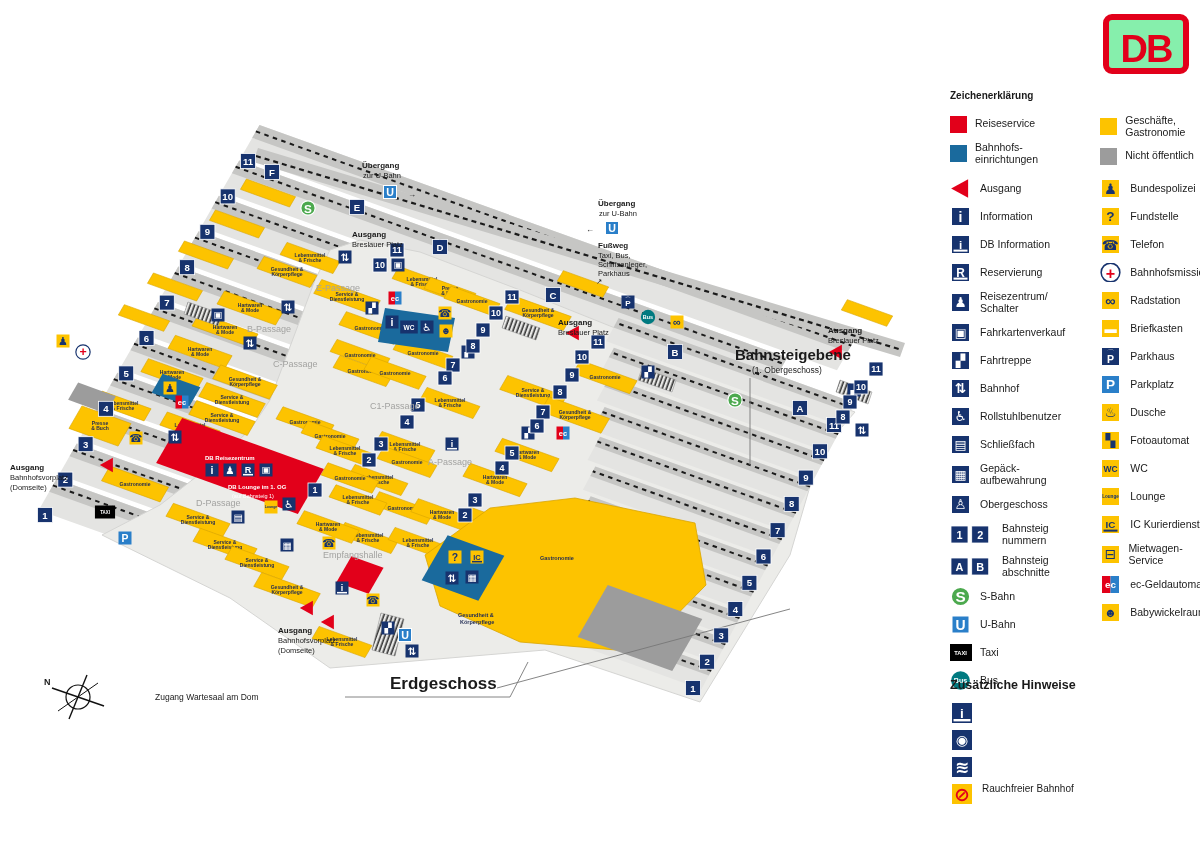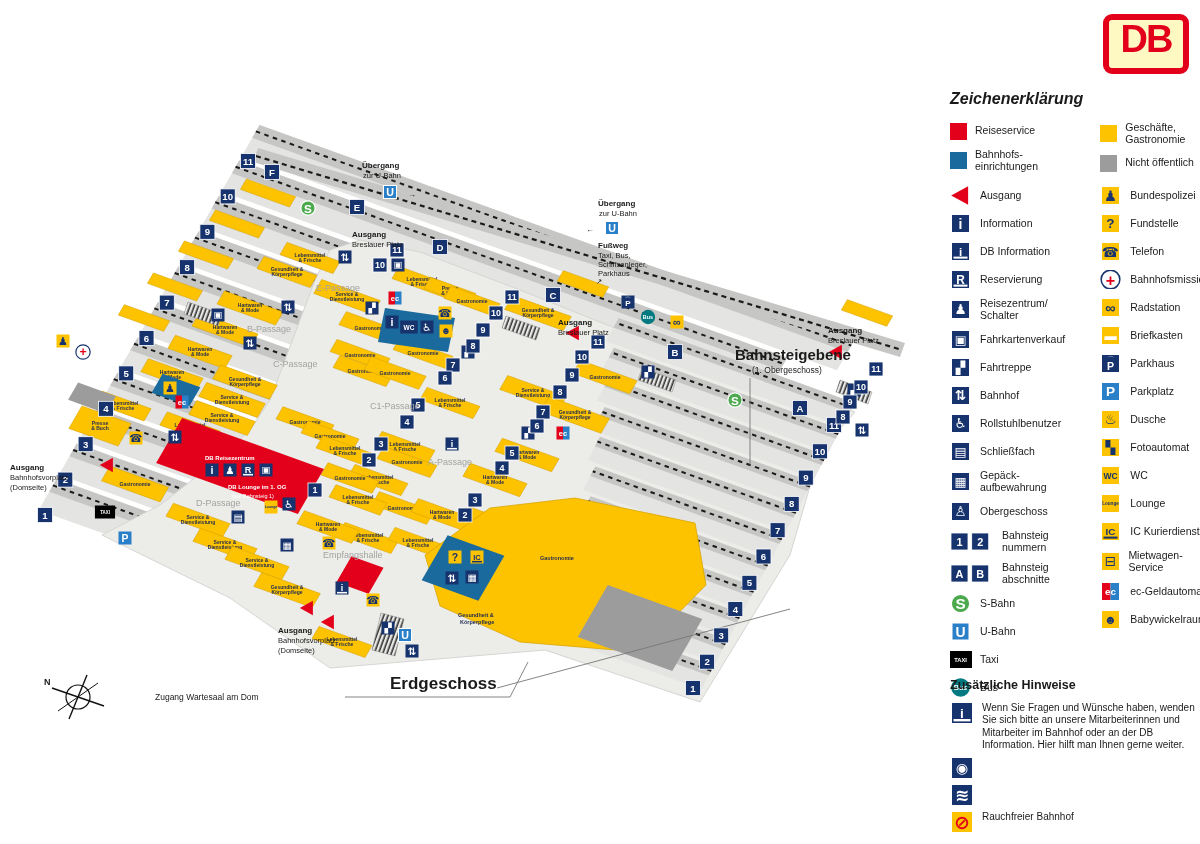--- a/index.html
+++ b/index.html
@@ -2,25 +2,25 @@
 <html><head>
 <meta charset="utf-8">
 <style>
   html,body{margin:0;padding:0;background:#fff;}
   .page{position:relative;width:1200px;height:844px;overflow:hidden;background:#fff;
         font-family:"Liberation Sans",sans-serif;color:#1a1a1a;}
   #map-svg{position:absolute;left:0;top:0;z-index:1;}
   .hdr{position:absolute;left:13px;top:34px;z-index:2;font-size:33px;letter-spacing:-0.5px;}
   .hdr b{font-weight:bold;}
   .db-logo{position:absolute;left:1103px;top:14px;width:74px;height:48px;z-index:2;
-           border:6px solid #e2001a;border-radius:9px;background:#fef9c3;
-           display:flex;align-items:flex-start;justify-content:center;}
+           border:6px solid #e2001a;border-radius:9px;background:#86efac;
+           display:flex;align-items:flex-end;justify-content:center;}
   .db-logo span{color:#e2001a;font-weight:bold;font-size:38px;letter-spacing:-2px;line-height:1;}
   .legend{position:absolute;left:950px;top:90px;width:248px;z-index:2;}
-  .leg-h{font-weight:bold;font-size:16px;margin-bottom:14px;font-style:italic;}
+  .leg-h{font-weight:bold;font-size:10px;margin-bottom:14px;}
   .leg-cols{display:flex;gap:35px;}
   .leg-col1{width:127px;}
   .leg-col2{width:121px;}
   .leg-row{display:flex;align-items:center;gap:8px;margin-bottom:9px;min-height:18px;}
   .leg-row.gap{margin-top:14px;}
   .leg-lab{font-size:10.5px;line-height:11.5px;white-space:pre-line;}
   .swatch{width:17px;height:17px;flex:0 0 17px;}
   .hinweise{position:absolute;left:950px;top:678px;width:250px;z-index:2;}
   .hin-h{font-weight:bold;font-size:12.5px;margin-bottom:10px;}
   .hin-row{display:flex;gap:8px;margin-bottom:5px;}
@@ -1245,21 +1245,20 @@
     <div class="hin-h">Zusätzliche Hinweise</div>
     <div id="hinRows">
         <div class="hin-row">
           <svg width="22" height="22">
             <g>
               <rect x="2" y="1" width="20" height="20" fill="#17336e" stroke="none" stroke-width="1"></rect>
               <rect x="3.5" y="17" width="17" height="2.4" fill="#fff"></rect>
               <text x="12" y="11" fill="#fff" font-size="13.600000000000001" font-family="'Liberation Sans','DejaVu Sans',sans-serif" font-weight="bold" text-anchor="middle" dominant-baseline="central">i</text>
             </g>
           </svg>
-          <p class="hin-txt">Wenn Sie Fragen und Wünsche haben, wenden Sie sich bitte an unsere Mitarbeiterinnen und Mitarbeiter im Bahnhof oder an der DB Information. Hier hilft man Ihnen gerne weiter.</p>
         </div>
         <div class="hin-row">
           <svg width="22" height="22">
             <g>
               <rect x="2" y="1" width="20" height="20" fill="#17336e" stroke="none" stroke-width="1"></rect>
               <text x="12" y="11" fill="#fff" font-size="14.399999999999999" font-family="'Liberation Sans','DejaVu Sans',sans-serif" font-weight="normal" text-anchor="middle" dominant-baseline="central">◉</text>
             </g>
           </svg>
         </div>
         <div class="hin-row">

